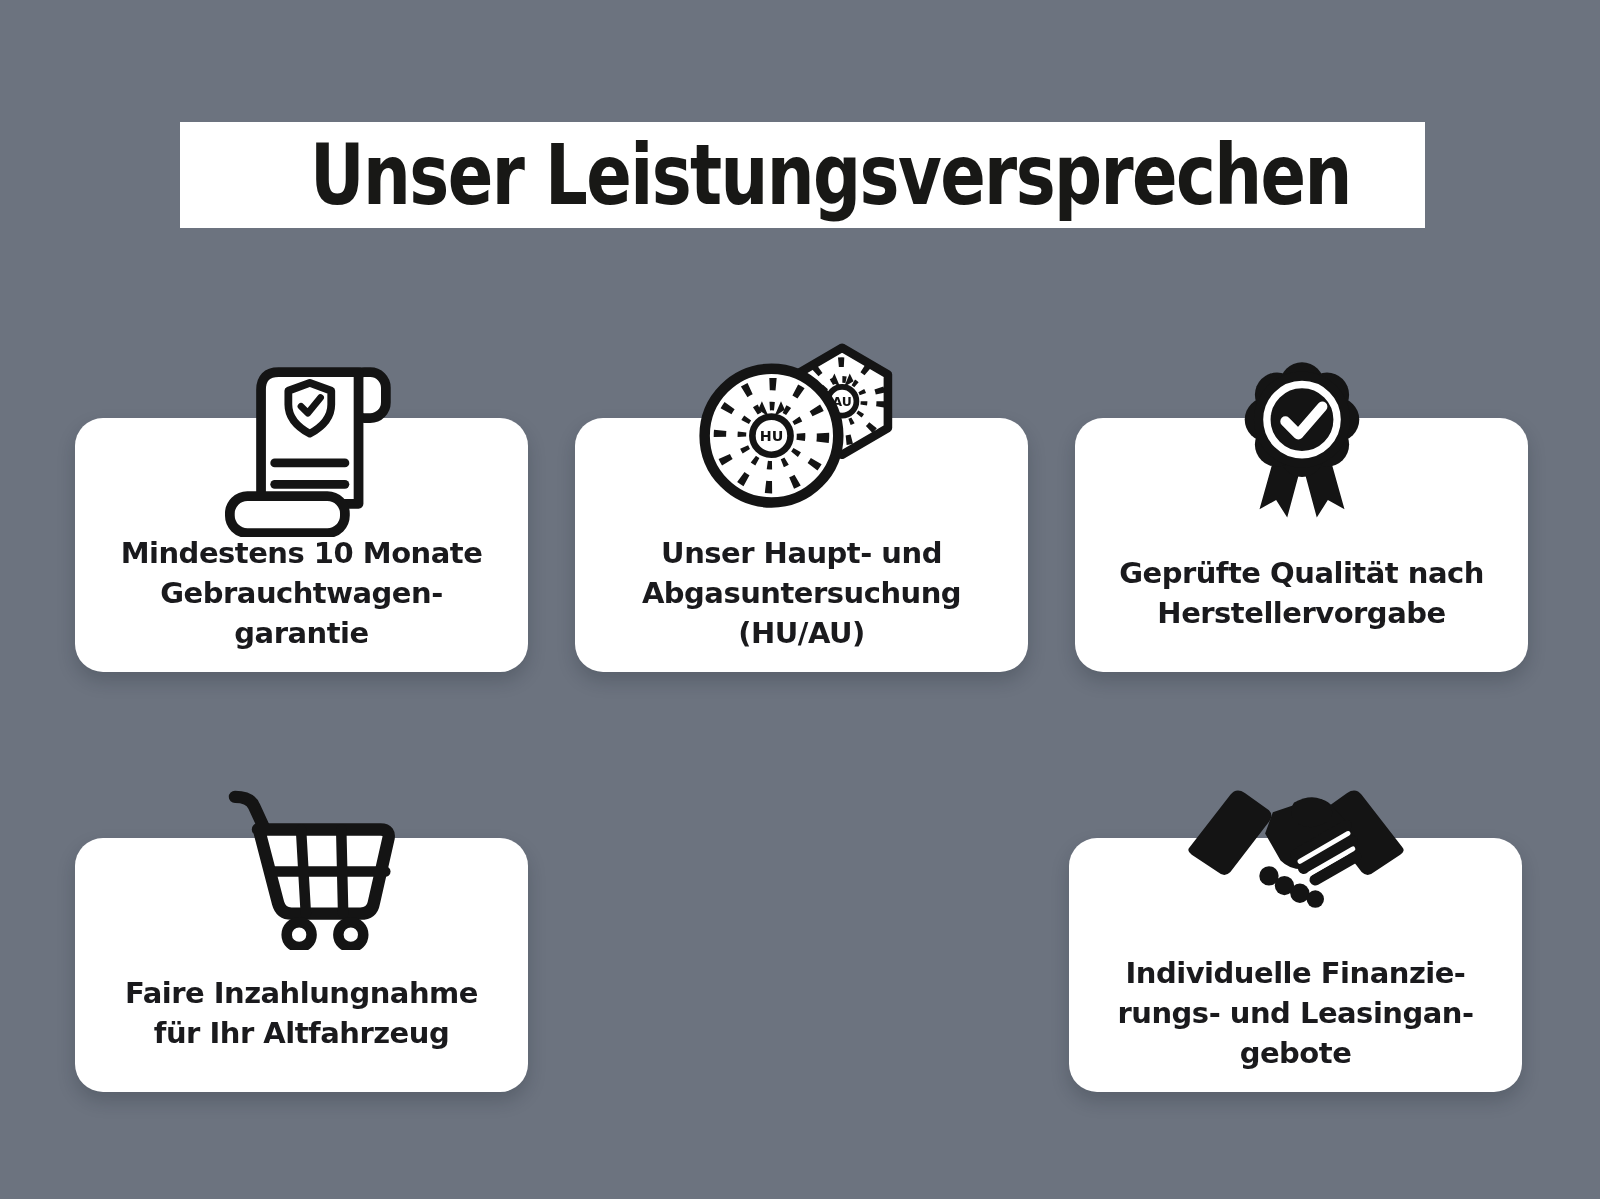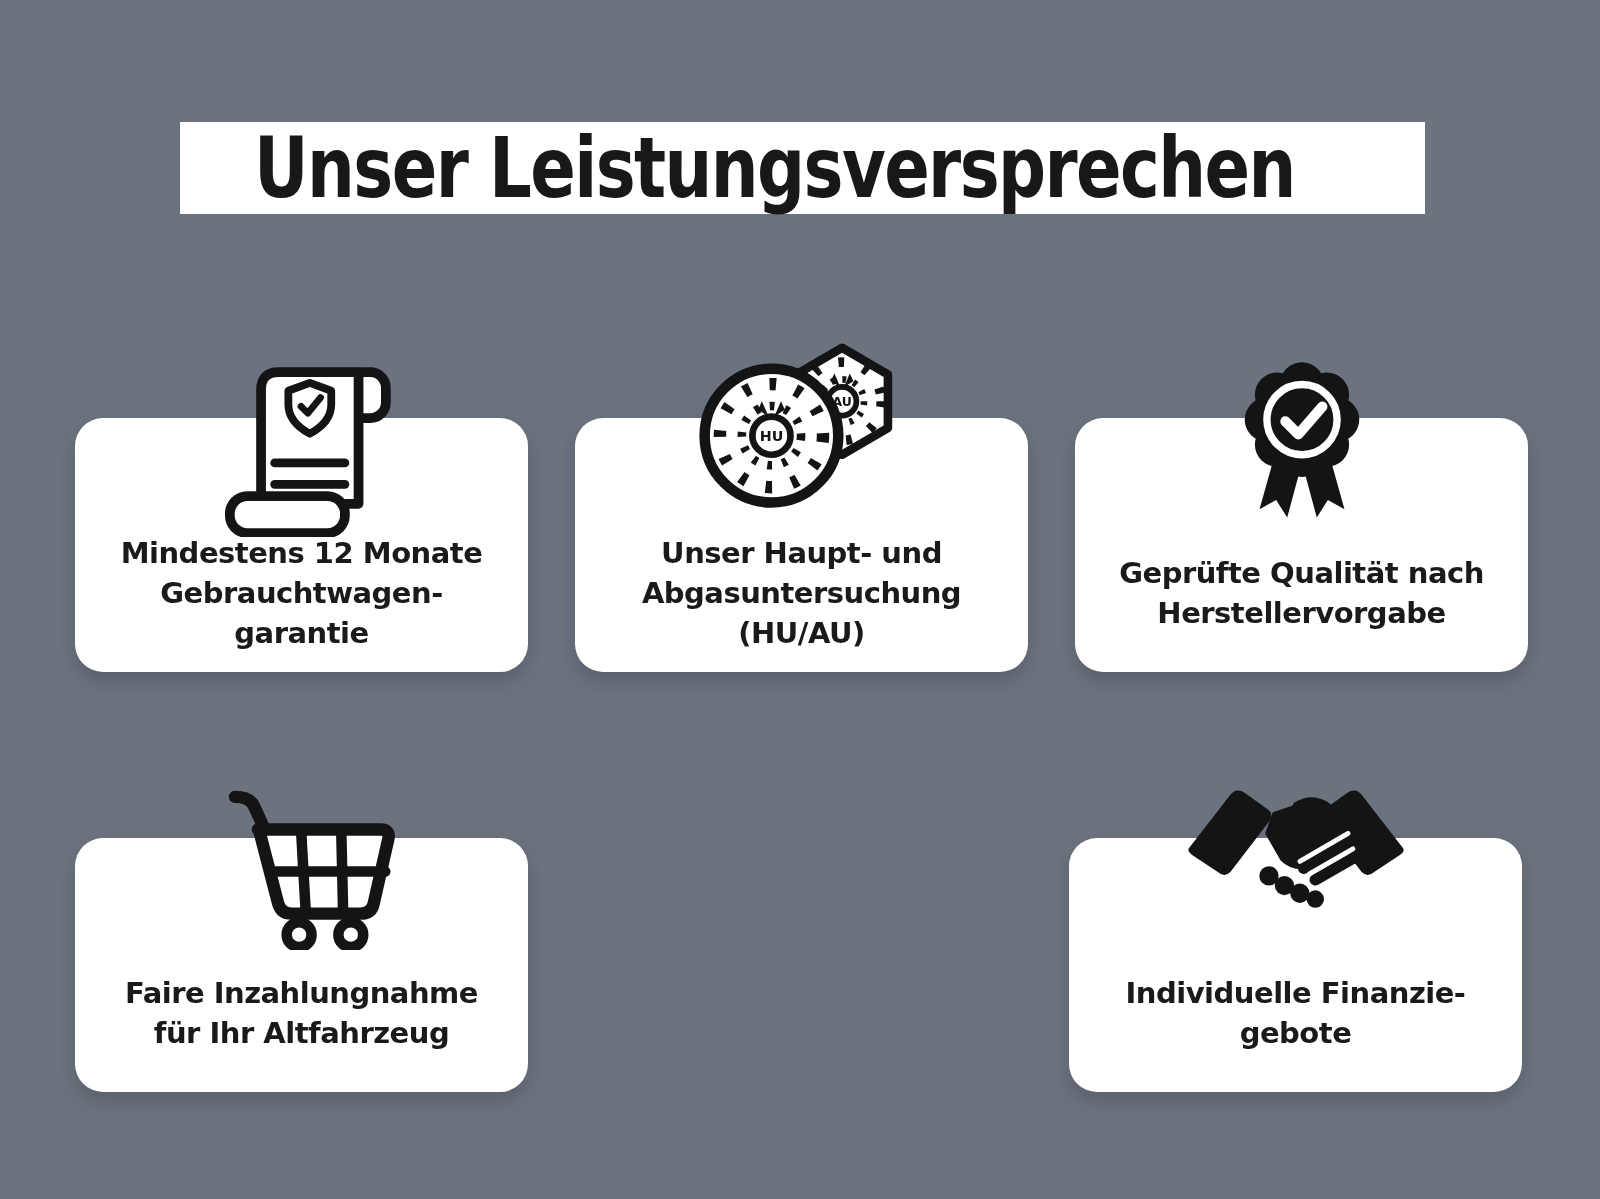--- a/index.html
+++ b/index.html
@@ -4,23 +4,23 @@
 <style>
   html,body{margin:0;padding:0;}
   .canvas{
     position:relative;
     width:1600px;height:1199px;
     background:var(--background,#6c737f);
     overflow:hidden;
     font-family:"DejaVu Sans","Liberation Sans",sans-serif;
   }
   .banner{
-    position:absolute;left:180px;top:122px;width:1245px;height:92px;
+    position:absolute;left:180px;top:122px;width:1245px;height:106px;
     background:var(--banner,#ffffff);
-    display:flex;align-items:center;justify-content:flex-end;
+    display:flex;align-items:center;justify-content:flex-start;
   }
   .banner h1{
     margin:0;
     font-size:84px;font-weight:700;letter-spacing:-2px;
     color:var(--title,#181816);
     white-space:nowrap;
     transform:scaleX(0.80);
     transform-origin:50% 50%;
   }
   .card{
@@ -67,21 +67,21 @@
           <path d="M108,42 L130,50 V64 Q130,82 108,94 Q86,82 86,64 V50 Z"></path>
           <polyline points="99,66 106,73 119,57" fill="none" stroke-width="7"></polyline>
         </g>
         <g stroke="#141414" stroke-width="9" stroke-linecap="round">
           <line x1="72" y1="124" x2="144" y2="124"></line>
           <line x1="72" y1="146" x2="144" y2="146"></line>
         </g>
       </svg>
     </div>
     <div class="card-text">
-      <div>Mindestens 12 Monate</div>
+      <div>Mindestens 10 Monate</div>
       <div>Gebrauchtwagen-</div>
       <div>garantie</div>
     </div>
   </div>
 
   <div class="card c2">
     <div class="icon-wrap">
       <svg width="210" height="172" viewBox="0 0 220 180">
         <g transform="translate(152,62)">
           <polygon points="0,-56 48,-28 48,28 0,56 -48,28 -48,-28" fill="#ffffff" stroke="#141414" stroke-width="9" stroke-linejoin="round"></polygon>
@@ -173,17 +173,18 @@
           <line x1="182" y1="98" x2="140" y2="122"></line>
         </g>
         <g stroke="#ffffff" stroke-width="5" stroke-linecap="round" fill="none">
           <line x1="174" y1="74" x2="124" y2="103"></line>
           <line x1="179" y1="90" x2="134" y2="116"></line>
         </g>
       </svg>
     </div>
     <div class="card-text">
       <div>Individuelle Finanzie-</div>
+      <div>rungs- und Leasingan-</div>
       <div>gebote</div>
     </div>
   </div>
 
 </div>
 
 </body></html>

